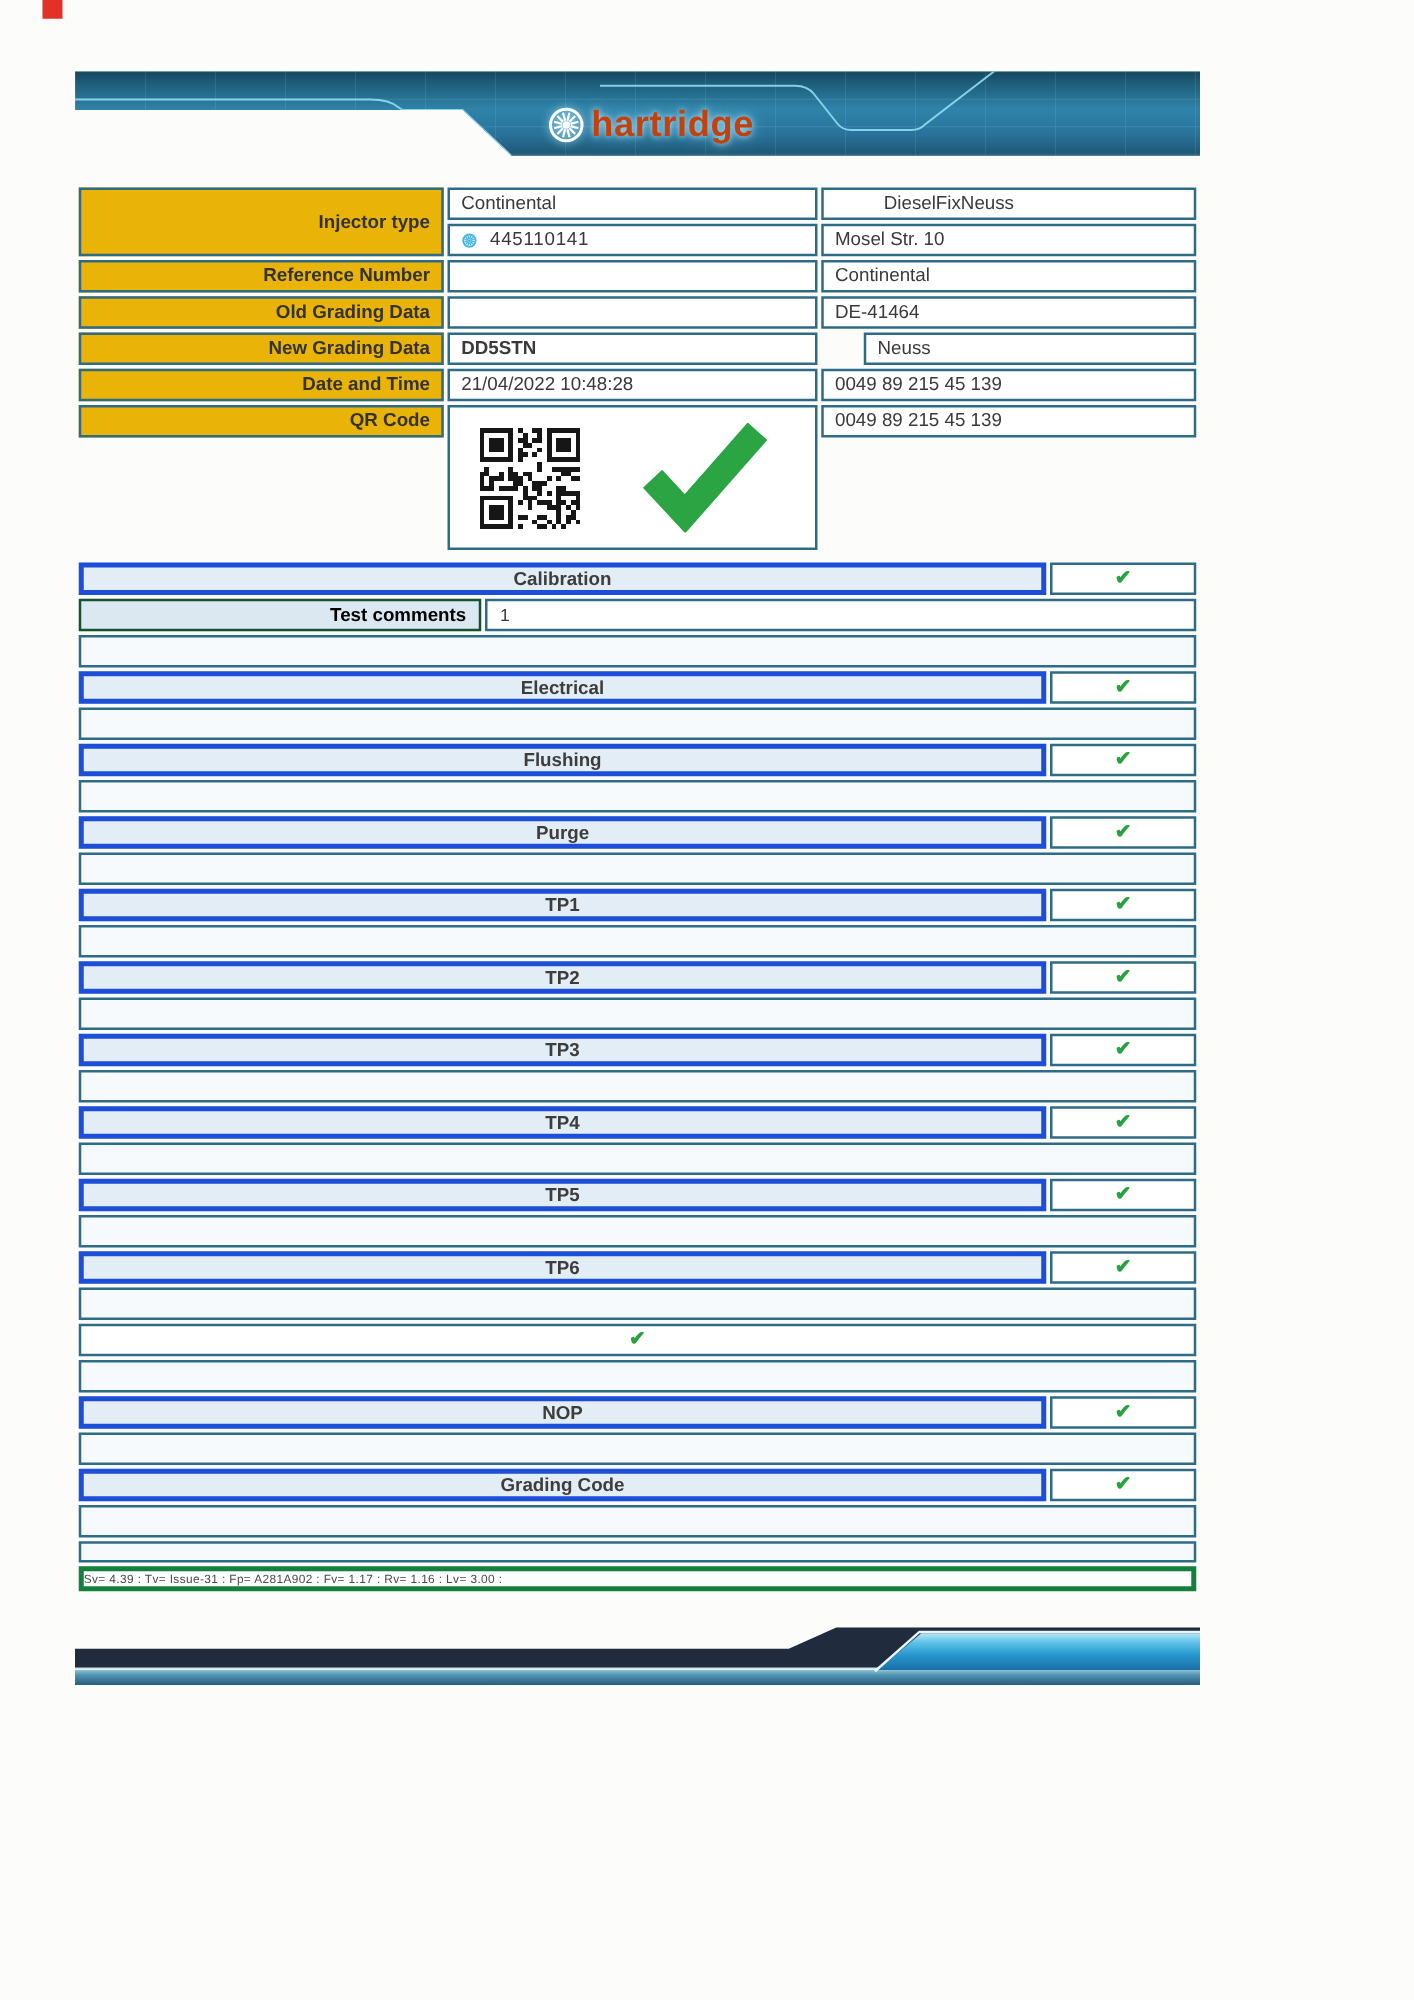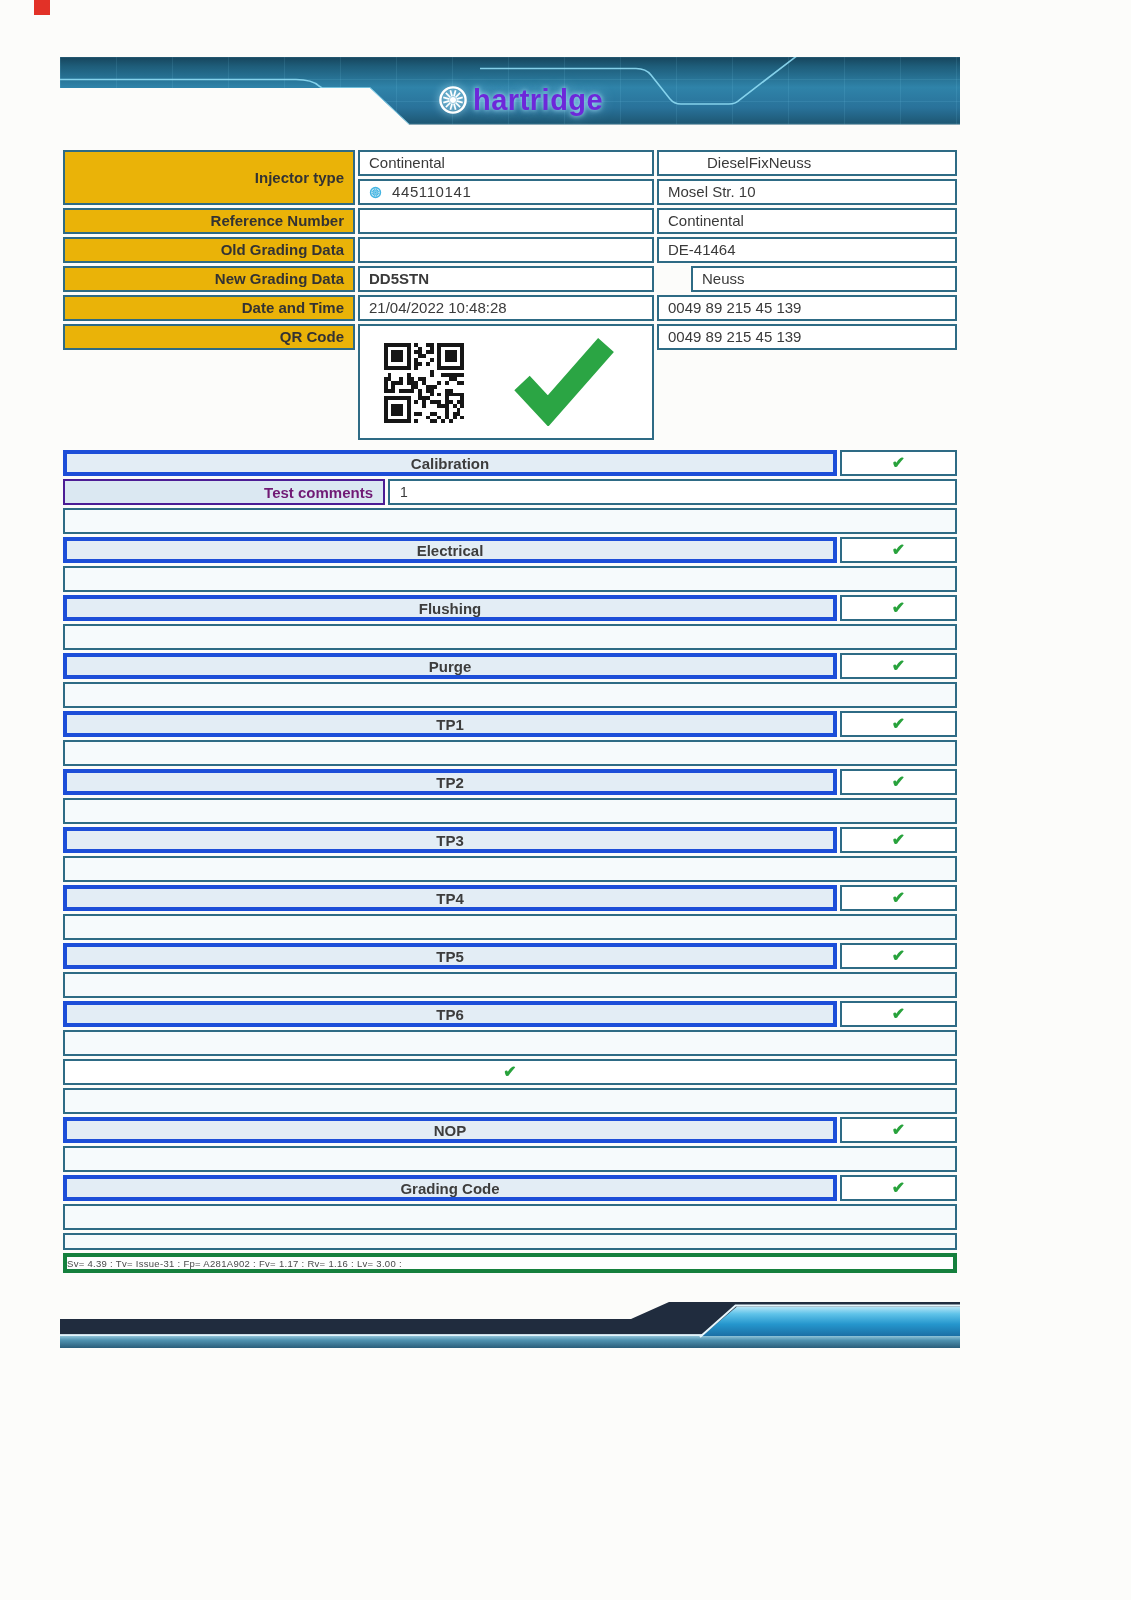--- a/index.html
+++ b/index.html
@@ -13,21 +13,21 @@
   .page{position:absolute;inset:0;}
 
   
   .scan-mark{position:absolute;left:34px;top:0;width:16px;height:15px;background:#e23127;}
 
   
   .top-banner{position:absolute;left:60px;top:57px;width:900px;height:68px;}
   .top-banner svg{display:block;}
   .logo{position:absolute;left:378px;top:24px;height:38px;display:flex;align-items:center;gap:5px;}
   .logo-text{
-    font-size:29px;font-weight:bold;color:#6d28d9;letter-spacing:.5px;line-height:38px;
+    font-size:29px;font-weight:bold;color:#c2410c;letter-spacing:.5px;line-height:38px;
     text-shadow:0 0 5px rgba(180,235,255,.95),0 0 13px rgba(140,215,250,.75);
   }
   .logo-wheel{display:inline-flex;filter:drop-shadow(0 0 4px rgba(180,235,255,.9));}
 
   
   .info-table{
     position:absolute;left:63px;top:150px;width:894px;
     display:grid;
     grid-template-columns:292px 296px 300px;
     grid-template-rows:repeat(8,26px) 58px;
@@ -53,23 +53,23 @@
     display:flex;align-items:center;justify-content:center;
     font-size:15px;font-weight:bold;color:#3d3d3d;
   }
   .t-check{
     box-sizing:border-box;flex:1;border:2px solid #2e6b85;background:#ffffff;
     display:flex;align-items:center;justify-content:center;
   }
   .check{color:#28a23c;font-size:16px;font-weight:bold;line-height:16px;}
   .c-row{display:flex;gap:3px;height:26px;margin-bottom:3px;}
   .c-label{
-    box-sizing:border-box;flex:0 0 322px;border:2px solid #4c1d95;background:#dbe8f2;
+    box-sizing:border-box;flex:0 0 322px;border:2px solid #14532d;background:#dbe8f2;
     display:flex;align-items:center;justify-content:flex-end;padding:0 10px;
-    font-size:15px;font-weight:bold;color:#701a75;
+    font-size:15px;font-weight:bold;color:#000000;
   }
   .c-value{
     box-sizing:border-box;flex:1;border:2px solid #2e6b85;background:#ffffff;
     display:flex;align-items:center;padding:0 10px;font-size:14px;
   }
   .sp-row{
     box-sizing:border-box;height:26px;margin-bottom:3px;border:2px solid #2e6b85;background:#f6fafc;
   }
   .sp-row.short{height:17px;}
   .f-row{

